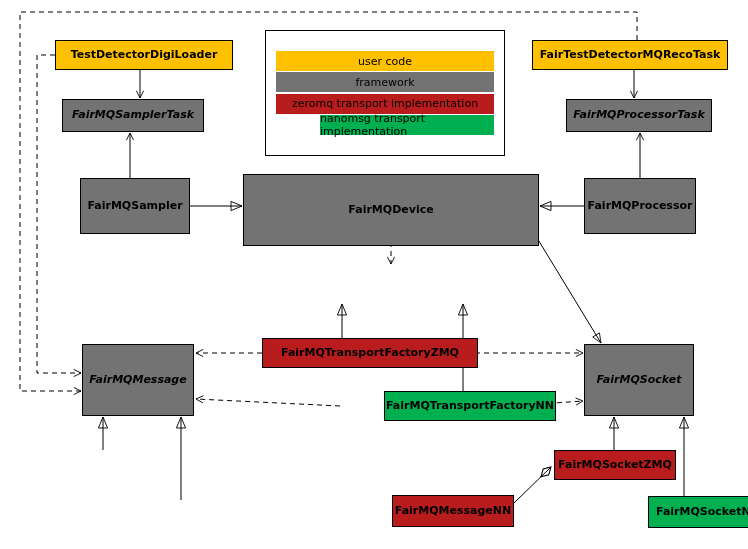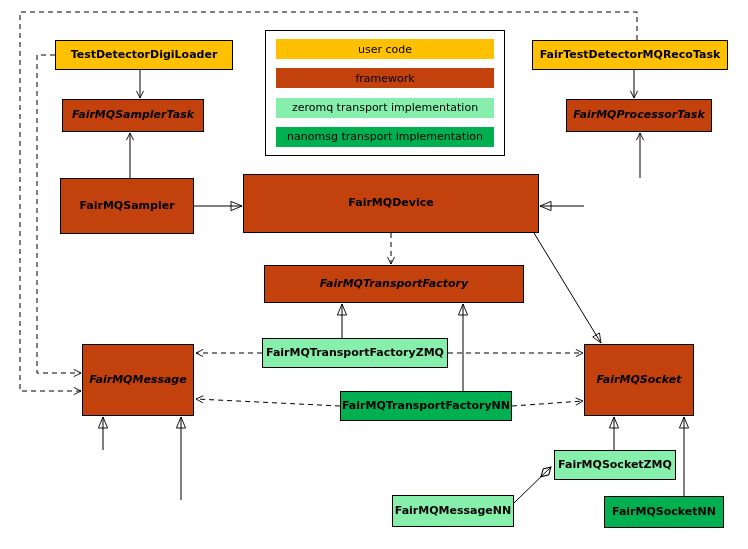--- a/index.html
+++ b/index.html
@@ -8,27 +8,27 @@
   #arrows { position:absolute; left:0; top:0; z-index:1; }
   #arrows path, #arrows line { stroke:#000; stroke-width:1; fill:none; }
   #arrows .dash { stroke-dasharray:5 4; }
   .node {
     position:absolute; z-index:2; display:flex; align-items:center; justify-content:center;
     border:1px solid #000; font-size:11px; font-weight:bold; color:#000; text-align:right;
     line-height:1.1; padding:0 4px;
   }
   .abstract { font-style:italic; }
   .c-user { background:#FFC000; }
-  .c-fw   { background:#c2410c; }
-  .c-zmq  { background:#86efac; }
-  .c-nn   { background:#00B050; }
+  .c-fw   { background:#737373; }
+  .c-zmq  { background:#b91c1c; }
+  .c-nn   { background:#00B050;margin-left:44px; }
   .legend {
     position:absolute; z-index:2; left:265px; top:30px; width:240px; height:126px;
     background:#fff; border:1px solid #000; display:flex; flex-direction:column;
-    justify-content:space-between; padding:8px 10px;
+    justify-content:space-between; padding:20px 10px;
   }
   .legend-item {
     height:20px; display:flex; align-items:center; justify-content:center;
     font-size:11px; color:#000;
   }
 </style>
 </head>
 <body>
 
 <div id="canvas">
@@ -100,28 +100,28 @@
   </div>
 
   <div class="node c-user" style="left:55px;top:40px;width:178px;height:30px">TestDetectorDigiLoader</div>
 
   <div class="node c-user" style="left:532px;top:40px;width:196px;height:30px">FairTestDetectorMQRecoTask</div>
 
   <div class="node c-fw abstract" style="left:62px;top:99px;width:142px;height:33px">FairMQSamplerTask</div>
 
   <div class="node c-fw abstract" style="left:566px;top:99px;width:146px;height:33px">FairMQProcessorTask</div>
 
-  <div class="node c-fw" style="left:60px;top:178px;width:134px;height:56px">FairMQSampler</div>
+  <div class="node c-fw" style="left:80px;top:178px;width:110px;height:56px">FairMQSampler</div>
 
-  <div class="node c-fw" style="left:243px;top:174px;width:296px;height:59px">FairMQDevice</div>
+  <div class="node c-fw" style="left:243px;top:174px;width:296px;height:72px">FairMQDevice</div>
+
+  <div class="node c-fw" style="left:584px;top:178px;width:112px;height:56px">FairMQProcessor</div>
 
 
-  <div class="node c-fw abstract" style="left:264px;top:265px;width:260px;height:38px">FairMQTransportFactory</div>
-
-  <div class="node c-zmq" style="left:262px;top:338px;width:186px;height:30px">FairMQTransportFactoryZMQ</div>
+  <div class="node c-zmq" style="left:262px;top:338px;width:216px;height:30px">FairMQTransportFactoryZMQ</div>
 
   <div class="node c-nn" style="left:340px;top:391px;width:172px;height:30px">FairMQTransportFactoryNN</div>
 
   <div class="node c-fw abstract" style="left:82px;top:344px;width:112px;height:72px">FairMQMessage</div>
 
   <div class="node c-fw abstract" style="left:584px;top:344px;width:110px;height:72px">FairMQSocket</div>
 
 
 
   <div class="node c-zmq" style="left:392px;top:495px;width:122px;height:32px">FairMQMessageNN</div>

